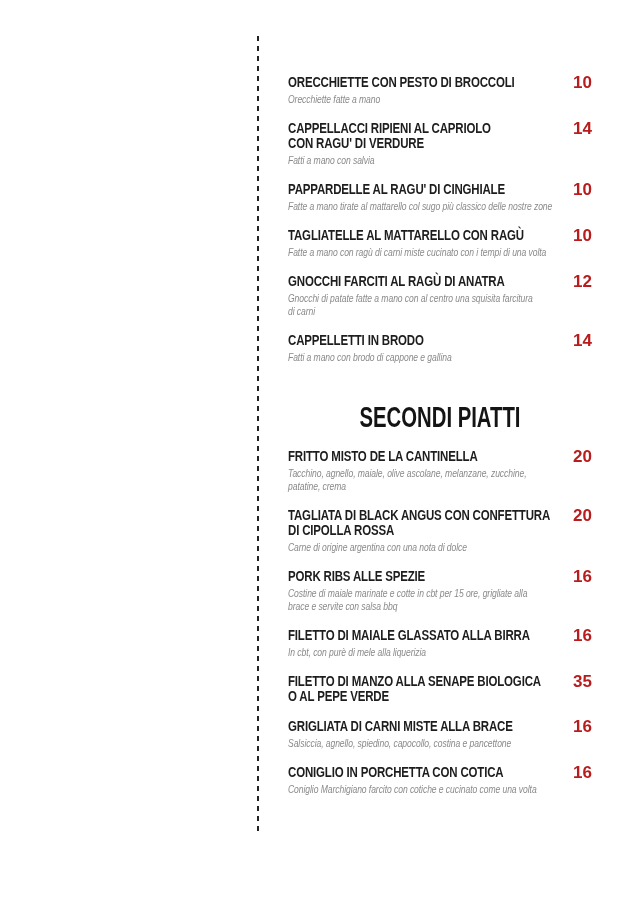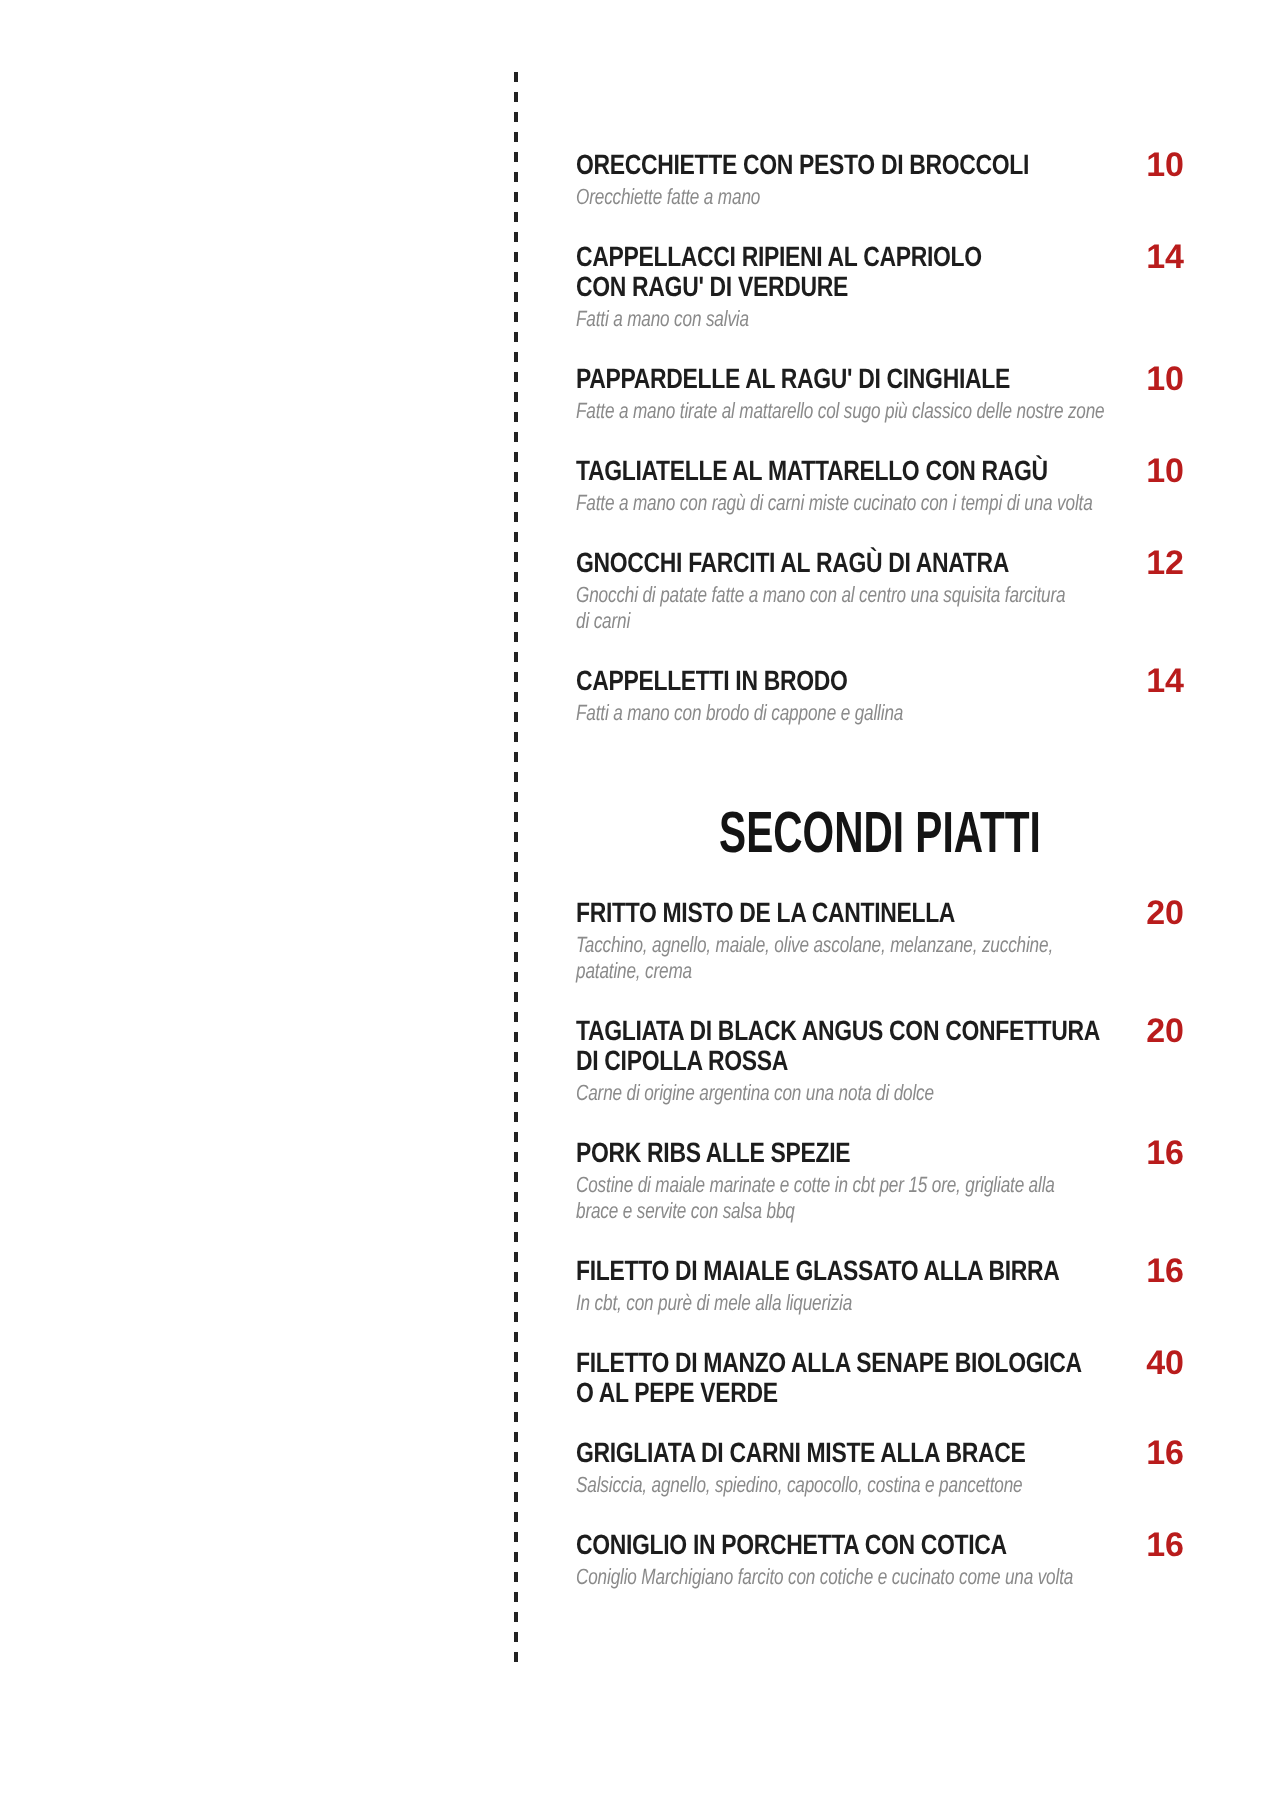--- a/index.html
+++ b/index.html
@@ -219,21 +219,21 @@
       <div class="dline d1">In cbt, con purè di mele alla liquerizia</div>
       <div class="dline d2"></div>
     </div>
   </div>
       <div class="item">
     <div class="item-row">
       <div class="item-title">
         <div class="tline l1">FILETTO DI MANZO ALLA SENAPE BIOLOGICA</div>
         <div class="tline l2">O AL PEPE VERDE</div>
       </div>
-      <div class="item-price">40</div>
+      <div class="item-price">35</div>
     </div>
   </div>
       <div class="item">
     <div class="item-row">
       <div class="item-title">
         <div class="tline l1">GRIGLIATA DI CARNI MISTE ALLA BRACE</div>
         <div class="tline l2"></div>
       </div>
       <div class="item-price">16</div>
     </div>

